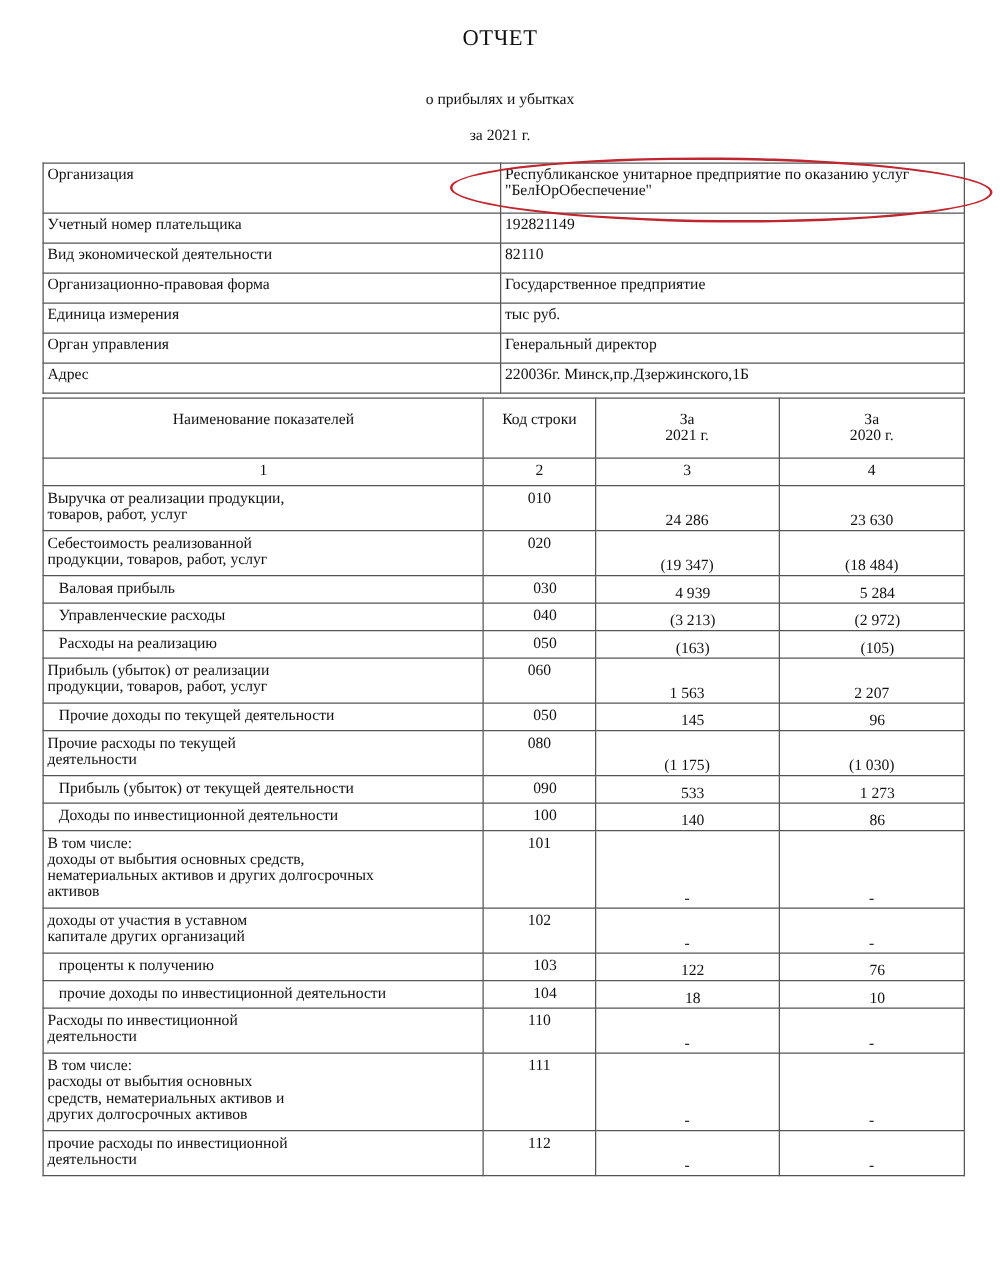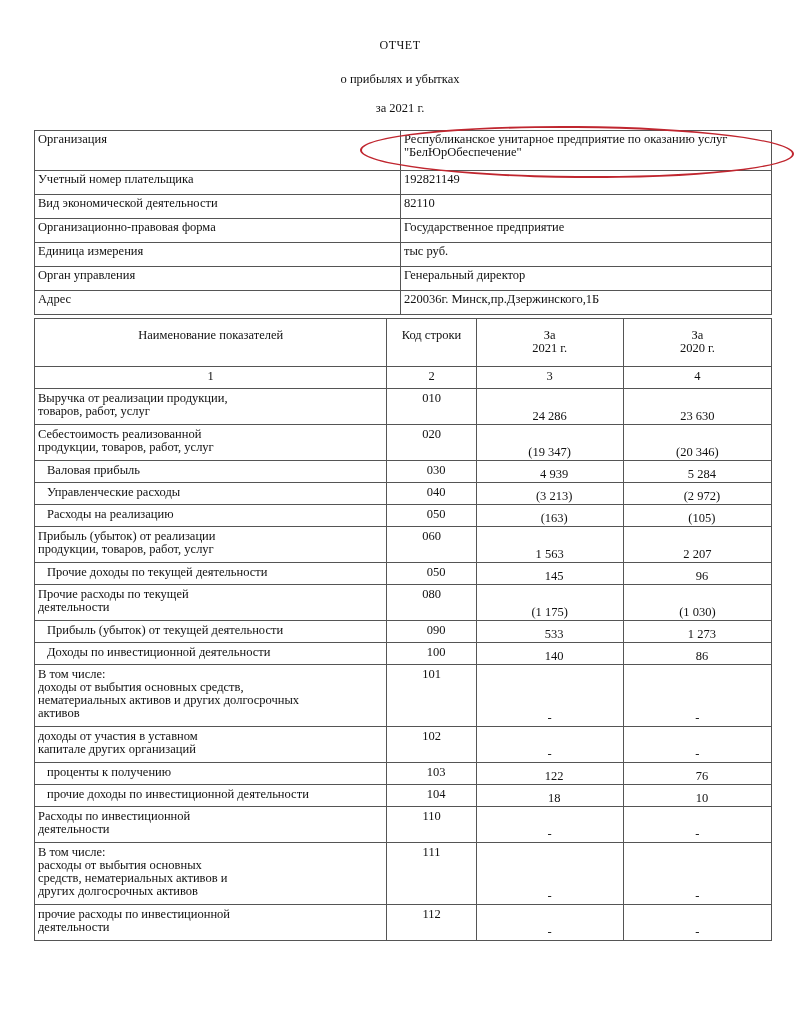--- a/index.html
+++ b/index.html
@@ -4,21 +4,21 @@
 <style>
   html, body { margin: 0; padding: 0; background: #ffffff; }
   body {
     width: 800px; height: 1024px; position: relative; overflow: hidden;
     font-family: "Liberation Serif", "DejaVu Serif", serif;
     color: #111; font-size: 12.5px;
   }
   .title {
     position: absolute; left: 0; width: 800px; text-align: center;
   }
-  .t1 { top: 38px; font-size: 12px; letter-spacing: 0.5px; }
+  .t1 { top: 20px; font-size: 18px; letter-spacing: 0.5px; }
   .t2 { top: 72px; font-size: 12.5px; }
   .t3 { top: 101px; font-size: 12.5px; }
 
   table { border-collapse: collapse; position: absolute; }
   td, th { border: 1px solid #555; padding: 0 3px; vertical-align: top; font-weight: normal; line-height: 13px; }
 
   
   #info { left: 34px; top: 130px; width: 738px; }
   #info td { height: 21px; padding-top: 2px; padding-bottom: 0; }
   #info td.lbl { width: 359px; }
@@ -118,21 +118,21 @@
 товаров, работ, услуг</td>
         <td class="code">010</td>
         <td class="val">24 286</td>
         <td class="val">23 630</td>
       </tr>
       <tr class="r2">
         <td class="name" style="white-space: pre-line;">Себестоимость реализованной
  продукции, товаров, работ, услуг</td>
         <td class="code">020</td>
         <td class="val">(19 347)</td>
-        <td class="val">(20 346)</td>
+        <td class="val">(18 484)</td>
       </tr>
       <tr class="r1">
         <td class="name" style="white-space: pre-line;">Валовая прибыль</td>
         <td class="code">030</td>
         <td class="val">4 939</td>
         <td class="val">5 284</td>
       </tr>
       <tr class="r1">
         <td class="name" style="white-space: pre-line; margin-top: 28px;">Управленческие расходы</td>
         <td class="code">040</td>

